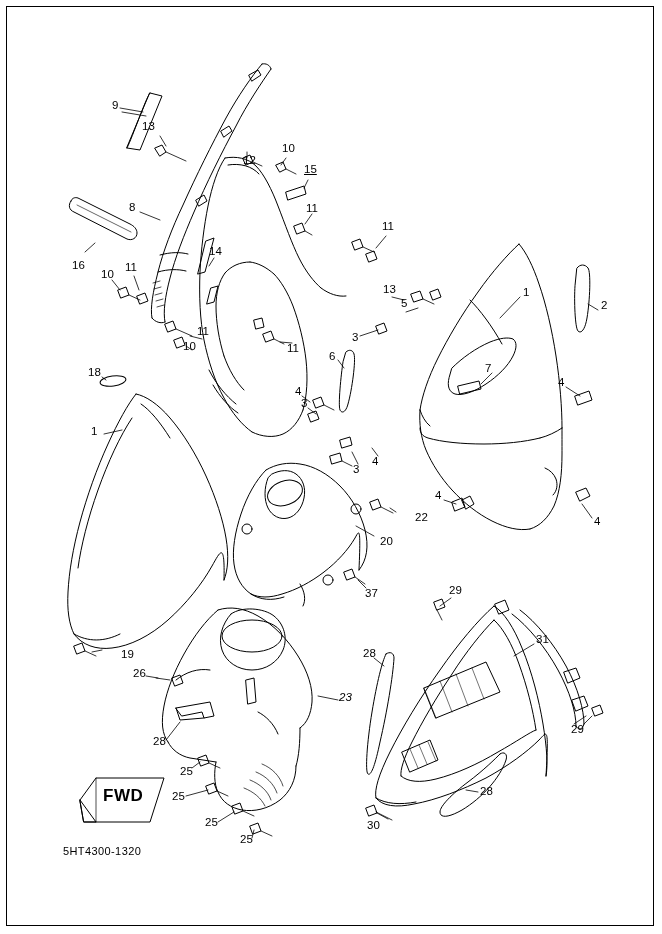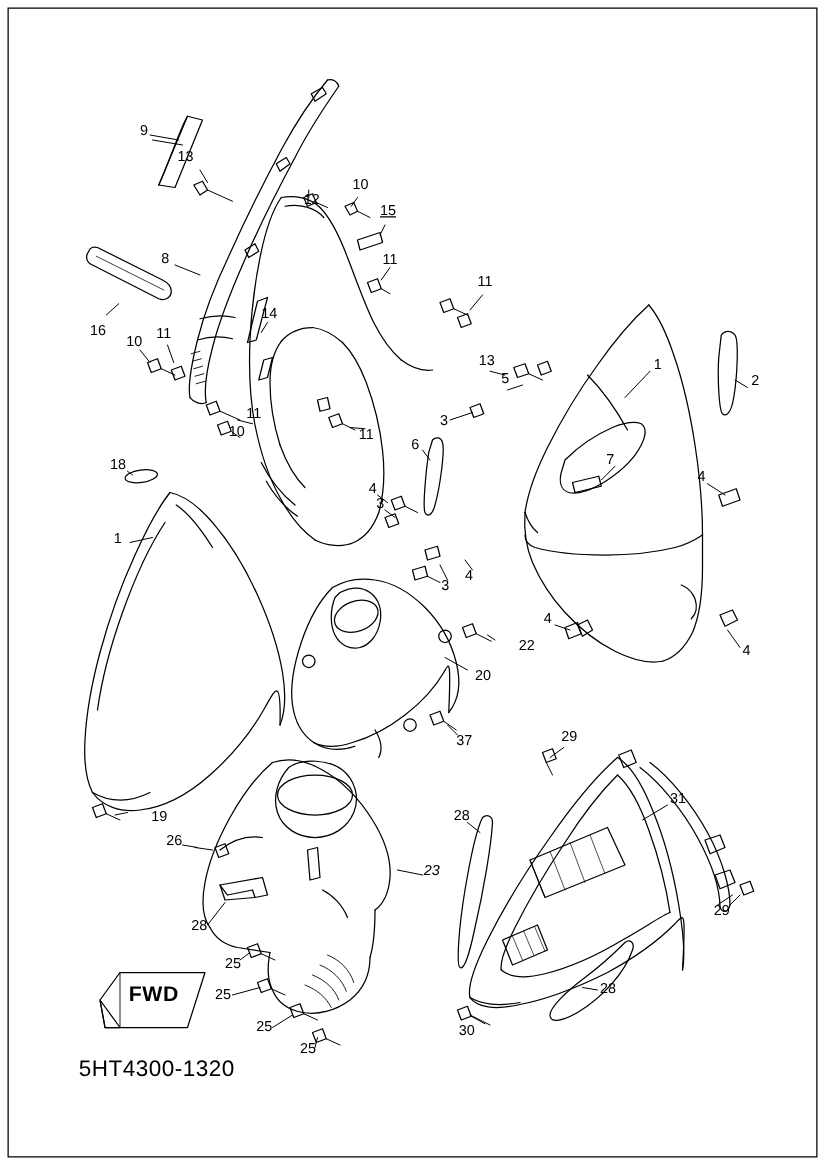--- a/index.html
+++ b/index.html
@@ -41,21 +41,21 @@
     font-size: 11.5px;
     font-family: "Liberation Sans", sans-serif;
     color: #000;
     line-height: 1;
     white-space: nowrap;
   }
   .partcode {
     position: absolute;
     left: 63px;
     top: 845px;
-    font-size: 18px;
+    font-size: 11px;
     letter-spacing: 0.4px;
     font-family: "Liberation Sans", sans-serif;
   }
   .fwd-label {
     position: absolute;
     left: 103px;
     top: 786px;
     font-size: 17px;
     font-weight: bold;
     letter-spacing: 0.5px;

